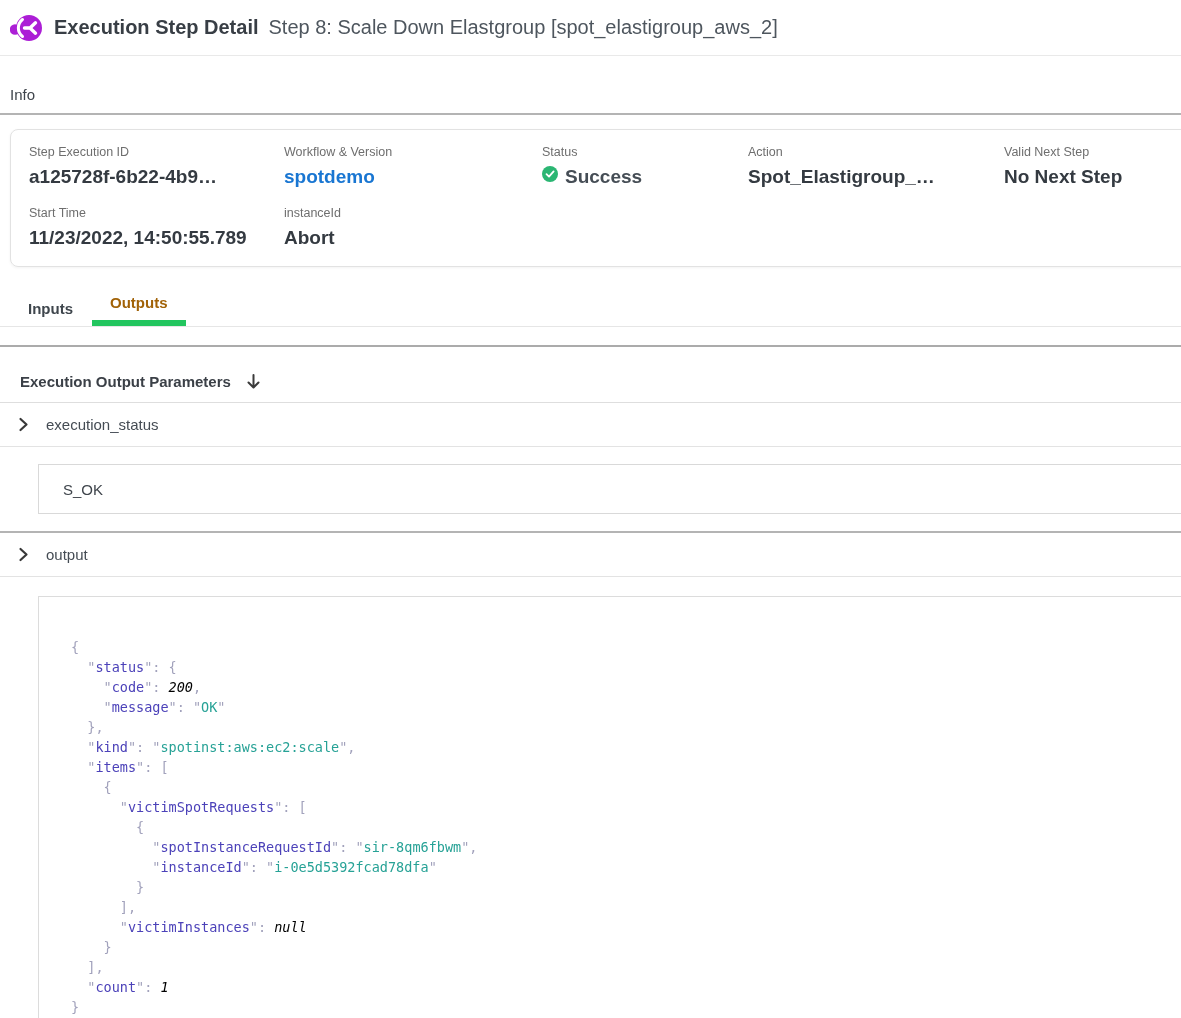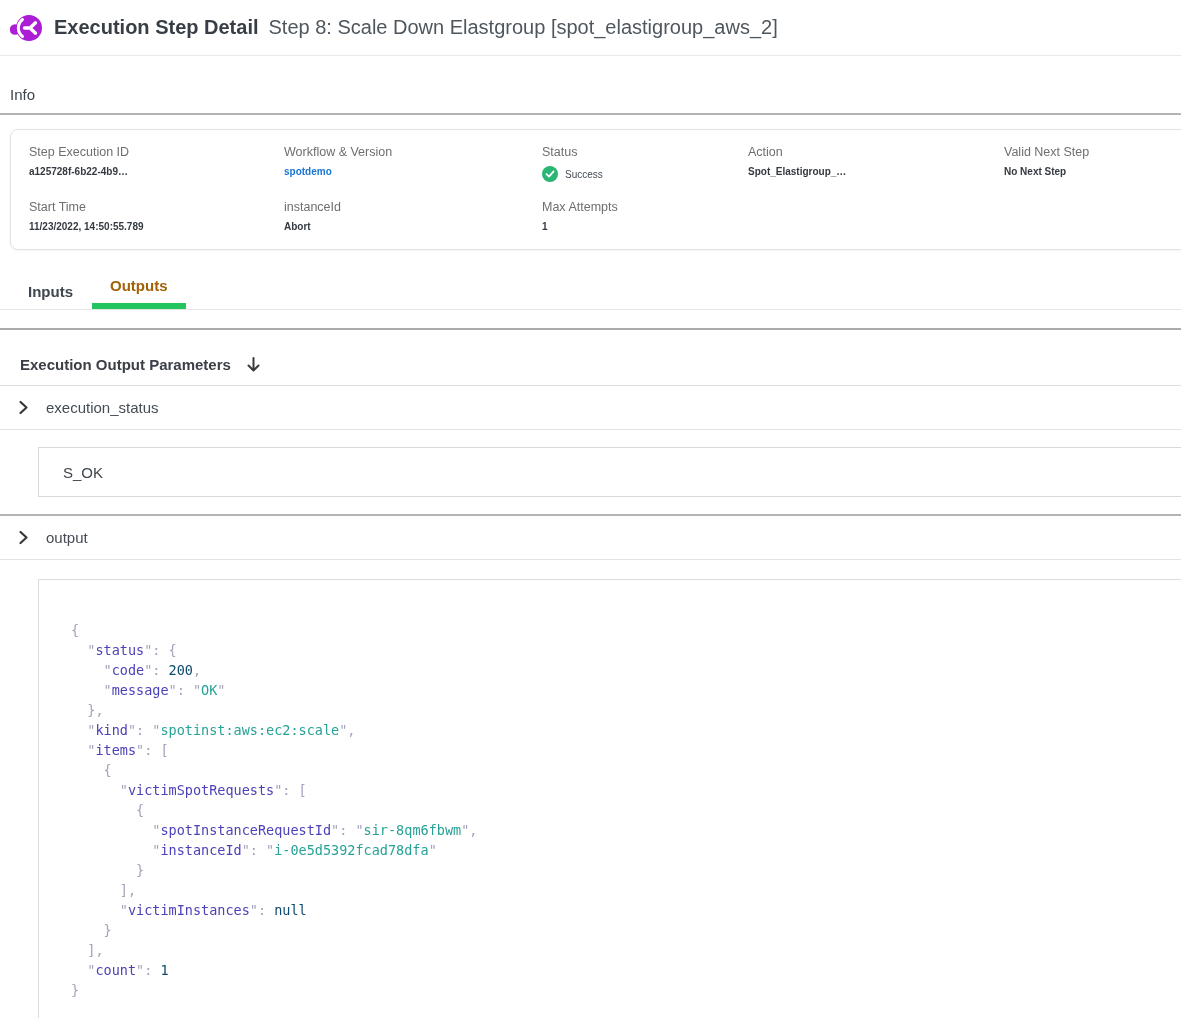--- a/index.html
+++ b/index.html
@@ -16,23 +16,23 @@
 
   
   .section-label { font-size: 15px; color: #3f454c; padding: 30px 0 10px 10px; }
   .divider-thick { border: 0; border-top: 2px solid #b4b4b4; }
 
   .info-card { margin: 14px 0 0 10px; margin-right: -8px; border: 1px solid #e2e2e2;
     border-radius: 8px; box-shadow: 0 1px 3px rgba(0,0,0,.05);
     padding: 15px 0 17px 18px; display: grid;
     grid-template-columns: 255px 258px 206px 256px 1fr; row-gap: 18px; }
   .field .f-label { font-size: 12.5px; color: #6e6e6e; margin-bottom: 7px; }
-  .field .f-value { font-size: 10px; font-weight: bold; color: #343a41; }
+  .field .f-value { font-size: 19px; font-weight: bold; color: #343a41; }
   .f-value.link { color: #1976d2; cursor: pointer; }
-  .f-value.status { font-weight: normal; color: #454d55; display: flex; align-items: center; gap: 7px; }
+  .f-value.status { font-weight: bold; color: #454d55; display: flex; align-items: flex-start; gap: 7px; }
   .check-icon { width: 16px; height: 16px; }
 
   
   .tabs { display: flex; align-items: flex-end; padding-left: 28px; margin-top: 21px;
     border-bottom: 1px solid #e6e6e6; }
   .tab { font-size: 15px; font-weight: bold; color: #3f464d; padding: 6px 0 9px 0;
     margin-right: 37px; cursor: pointer; }
   .tab.active { color: #a16207; padding: 6px 18px 9px 18px; margin-left: -18px;
     margin-right: 19px; border-bottom: 6px solid #22c55e; }
 
@@ -53,21 +53,21 @@
     min-height: 50px; display: flex; align-items: center; padding: 0 24px;
     font-size: 15px; color: #3f454c; }
 
   .code-box { margin: 19px 0 0 38px; margin-right: -8px; border: 1px solid #dcdcdc;
     padding: 40px 24px 40px 32px; min-height: 448px; }
   .code { font-family: "DejaVu Sans Mono", monospace; font-size: 13.5px;
     line-height: 20px; white-space: pre; }
   .tk-p { color: #a2a2bc; }
   .tk-k { color: #4c42b9; }
   .tk-s { color: #27a296; }
-  .tk-n { color: #0c4a6e; }
+  .tk-n { color: #000000; font-style: italic; }
 </style>
 </head>
 <body>
 
 <header class="app-header">
   <svg class="logo" viewBox="0 0 32 28">
     <circle cx="19" cy="14" r="13" fill="#ac1ed6"></circle>
     <circle cx="5" cy="15.5" r="5.2" fill="#ac1ed6"></circle>
     <path d="M12.5 5.5 A 10.8 10.8 0 0 0 12.5 22.5" stroke="#fff" stroke-width="3" fill="none" stroke-linecap="round"></path>
     <path d="M14.5 14 H 20.5 M20 14 L 25.5 8.8 M20 14 L 25.5 19.2" stroke="#fff" stroke-width="3.4" fill="none" stroke-linecap="round" stroke-linejoin="round"></path>
@@ -109,24 +109,20 @@
     <div class="f-value">No Next Step</div>
   </div>
   <div class="field">
     <div class="f-label">Start Time</div>
     <div class="f-value">11/23/2022, 14:50:55.789</div>
   </div>
   <div class="field">
     <div class="f-label">instanceId</div>
     <div class="f-value">Abort</div>
   </div>
-  <div class="field">
-    <div class="f-label">Max Attempts</div>
-    <div class="f-value">1</div>
-  </div>
   <div class="field"></div>
 </div>
 
 <div class="tabs">
   <div class="tab">Inputs</div>
   <div class="tab active">Outputs</div>
 </div>
 
 <hr class="section-sep">
 

